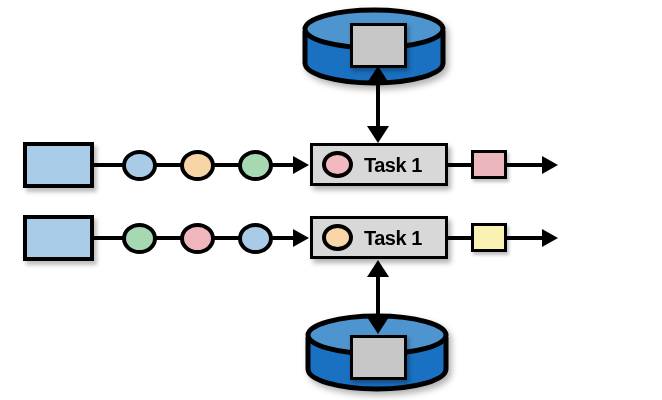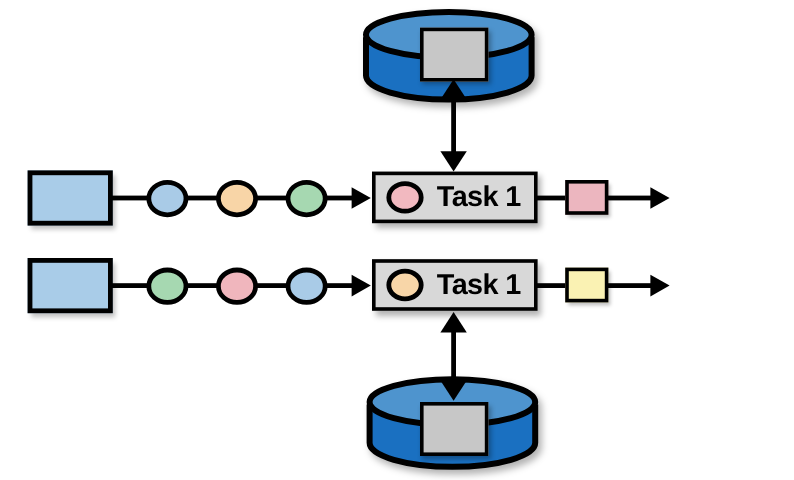--- a/index.html
+++ b/index.html
@@ -16,21 +16,21 @@
   .tri-down{position:absolute;width:0;height:0;z-index:4;
     border-left:11px solid transparent;border-right:11px solid transparent;border-top:17px solid #000;}
   .node-square{position:absolute;box-sizing:border-box;border:4px solid #000;z-index:2;
     box-shadow:3px 4px 4px rgba(0,0,0,0.25);}
   .token{position:absolute;box-sizing:border-box;width:35px;height:31px;border:4px solid #000;
     border-radius:50%;z-index:2;}
   .task-box{position:absolute;box-sizing:border-box;width:138px;height:43px;border:3px solid #000;
     display:flex;align-items:center;z-index:2;box-shadow:3px 4px 5px rgba(0,0,0,0.3);}
   .task-token{box-sizing:border-box;width:31px;height:27px;border:4px solid #000;border-radius:50%;
     margin-left:9px;flex:none;}
-  .task-label{margin-left:11px;font-size:24px;font-weight:700;color:#000;line-height:1;
+  .task-label{margin-left:11px;font-size:20px;font-weight:700;color:#000;line-height:1;
     letter-spacing:-0.5px;white-space:nowrap;}
   .out-square{position:absolute;box-sizing:border-box;width:36px;height:29px;border:3px solid #000;
     z-index:2;box-shadow:2px 3px 3px rgba(0,0,0,0.25);}
   .record{position:absolute;box-sizing:border-box;border:3px solid #000;z-index:3;
     box-shadow:2px 3px 4px rgba(0,0,0,0.3);}
   .cyl{position:absolute;z-index:1;filter:drop-shadow(3px 4px 3px rgba(0,0,0,0.3));}
 </style>
 </head>
 <body>
 

